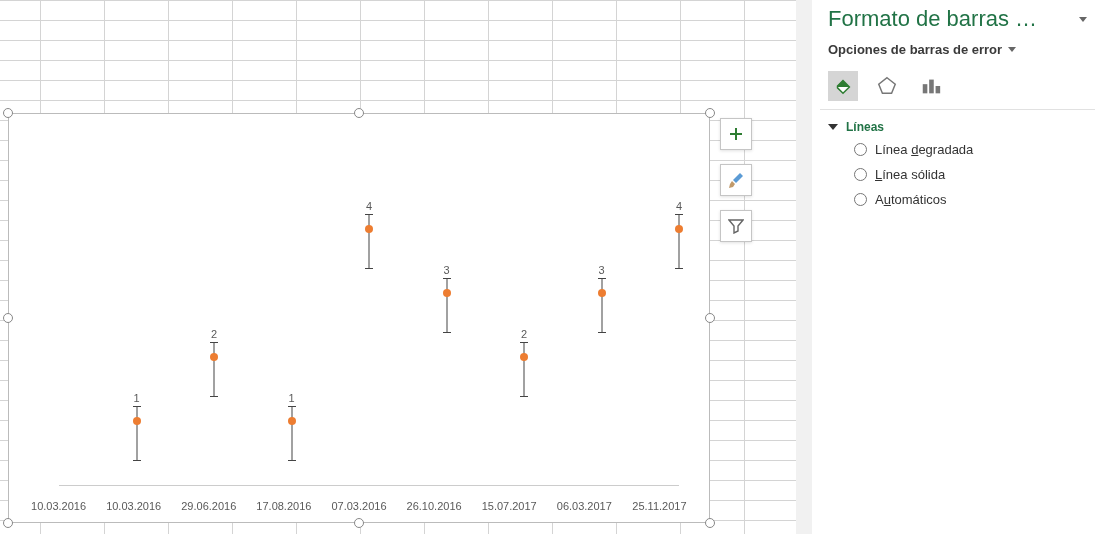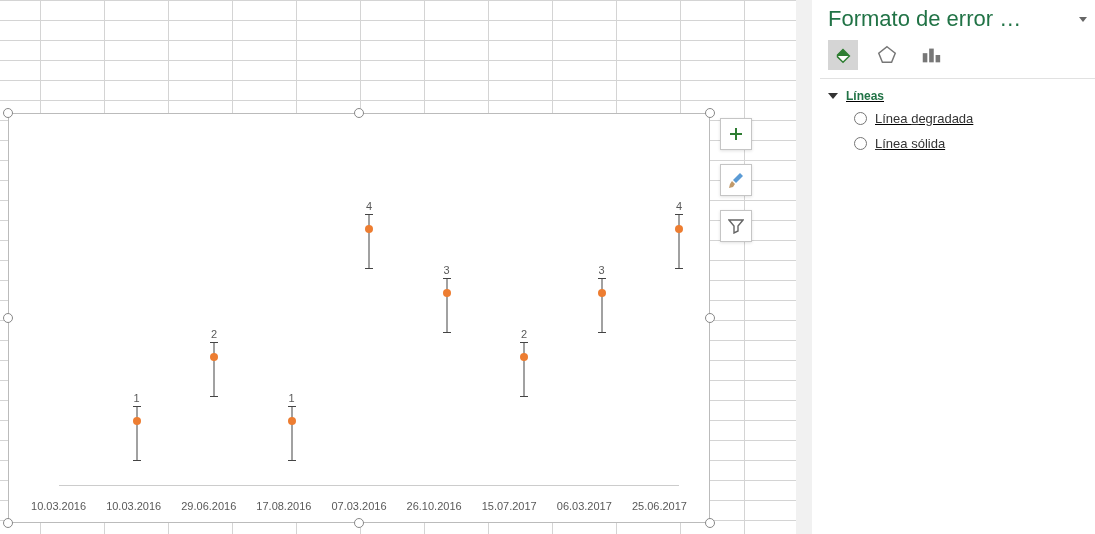--- a/index.html
+++ b/index.html
@@ -164,21 +164,20 @@
     width: 30px; height: 30px;
     display: flex; align-items: center; justify-content: center;
     cursor: pointer;
   }
   .pane-icon.active {
     background: #d5d5d5;
   }
 
   .section {
     padding: 10px 8px;
-    text-decoration: underline;
   }
   .section-head {
     display: flex;
     align-items: center;
     gap: 8px;
     font-size: 12px;
     font-weight: 700;
     color: #217346;
     cursor: pointer;
   }
@@ -290,21 +289,21 @@
     </div>
   <div class="x-axis" id="xaxis">
       <span>10.03.2016</span>
       <span>10.03.2016</span>
       <span>29.06.2016</span>
       <span>17.08.2016</span>
       <span>07.03.2016</span>
       <span>26.10.2016</span>
       <span>15.07.2017</span>
       <span>06.03.2017</span>
-      <span>25.06.2017</span>
+      <span>25.11.2017</span>
     </div>
 </div>
 
 <div class="chart-btns">
   <div class="chart-btn" title="Add Chart Element">
     <svg viewBox="0 0 16 16">
         <path d="M7 2h2v5h5v2H9v5H7V9H2V7h5z" fill="#2e7d32"></path>
       </svg>
   </div>
   <div class="chart-btn" title="Chart Styles">
@@ -315,21 +314,25 @@
   </div>
   <div class="chart-btn" title="Chart Filters">
     <svg viewBox="0 0 16 16">
         <path d="M1 2h14l-5 6v5l-4 2V8z" fill="none" stroke="#666" stroke-width="1.4"></path>
       </svg>
   </div>
 </div>
 
 <div class="pane">
   <div class="pane-title">
-    <span>Formato de error …</span>
+    <span>Formato de barras …</span>
+    <span class="tri-down-sm"></span>
+  </div>
+  <div class="pane-sub">
+    <span>Opciones de barras de error</span>
     <span class="tri-down-sm"></span>
   </div>
   <div class="pane-icons">
     <div class="pane-icon active">
       <svg viewBox="0 0 24 24" width="22" height="22">
         <path d="M6 12l6-6 7 7-7 7-6-6z" fill="#fff" stroke="#2e7d32" stroke-width="1.6"></path>
         <path d="M6 12l6-6 7 7H6z" fill="#2e7d32"></path>
       </svg>
     </div>
     <div class="pane-icon">
@@ -353,15 +356,19 @@
     </div>
     <div class="radios">
       <div class="radio">
         <span class="r"></span>
         <span><span id="r-grad-pre">Línea </span><span class="underline">d</span><span id="r-grad-post">egradada</span></span>
       </div>
       <div class="radio">
         <span class="r"></span>
         <span><span class="underline">L</span><span id="r-solid-rest">ínea sólida</span></span>
       </div>
+      <div class="radio">
+        <span class="r"></span>
+        <span><span id="r-auto-pre">A</span><span class="underline">u</span><span id="r-auto-post">tomáticos</span></span>
+      </div>
     </div>
   </div>
 </div>
 
 </body></html>

